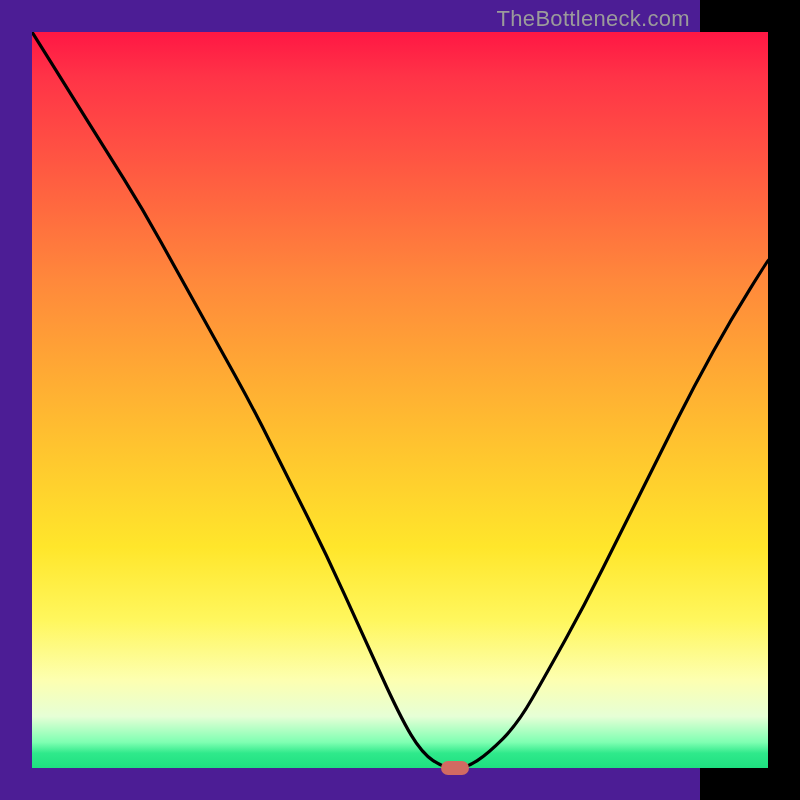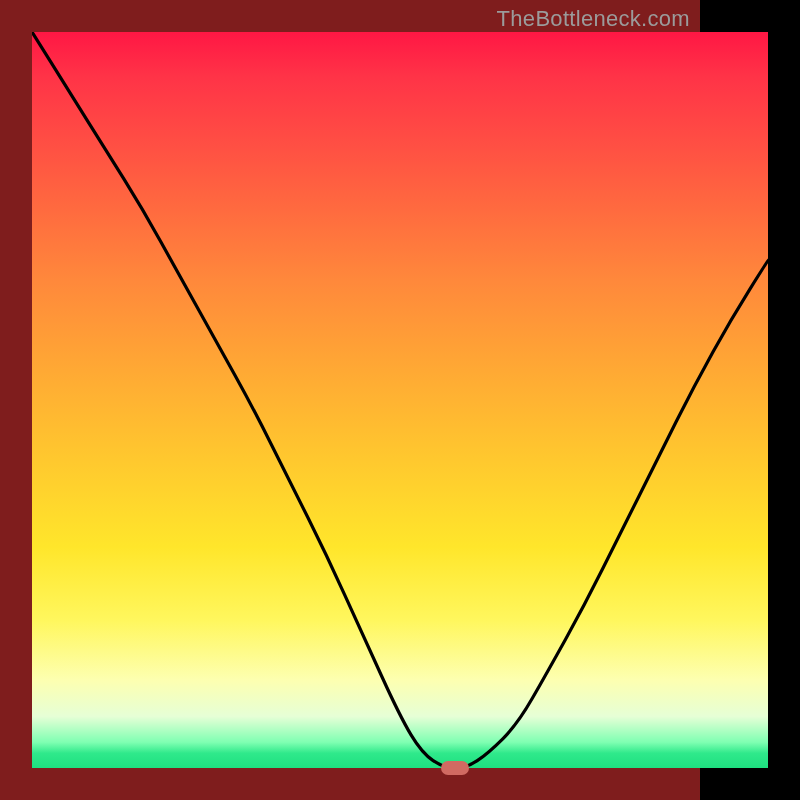--- a/index.html
+++ b/index.html
@@ -10,21 +10,21 @@
     background: #000;
     overflow: hidden;
     font-family: Arial, Helvetica, sans-serif;
   }
   .frame {
     position: absolute;
     top: 0;
     left: 0;
     width: 700px;
     height: 800px;
-    background: #7f1d1d;
+    background: #4c1d95;
   }
   .plot {
     position: absolute;
     top: 32px;
     left: 32px;
     width: 736px;
     height: 736px;
     background: linear-gradient(
       to bottom,
       #ff1744 0%,

